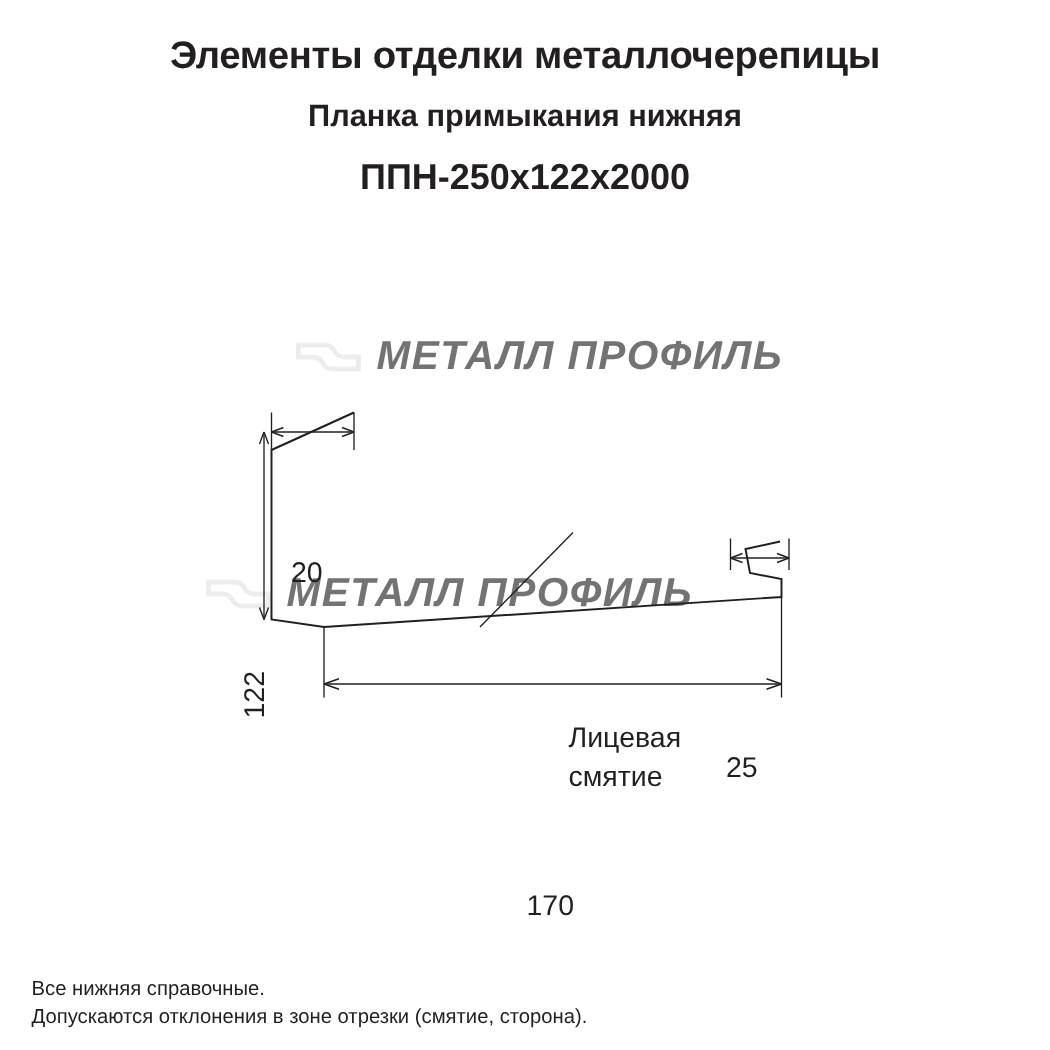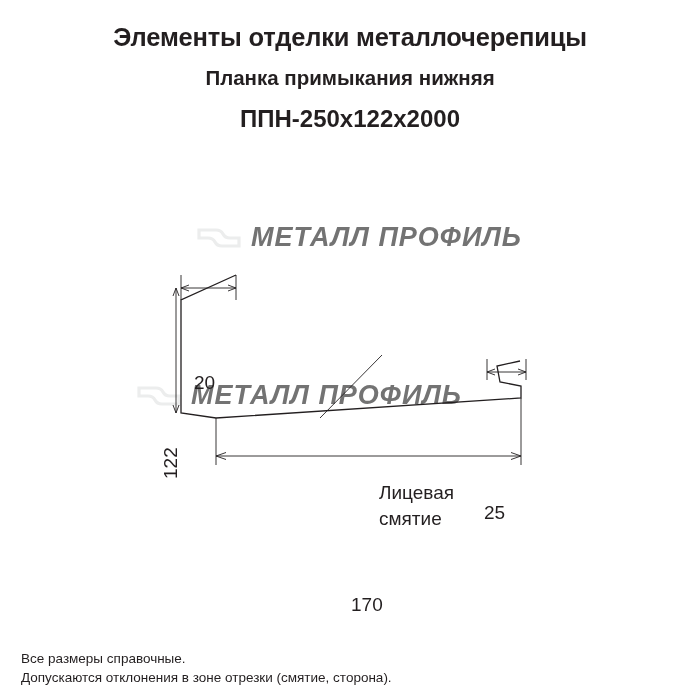--- a/index.html
+++ b/index.html
@@ -192,17 +192,17 @@
     <div class="dimtext dim-250">170</div>
     <div class="dimtext dim-25">25</div>
 
     <div class="face-label">
       <div>Лицевая</div>
       <div>смятие</div>
     </div>
   </div>
 
   <div class="footer">
-    <div>Все размеры справочные.</div>
+    <div>Все нижняя справочные.</div>
     <div>Допускаются отклонения в зоне отрезки (смятие, сторона).</div>
   </div>
 
 </div>
 
 </body></html>

